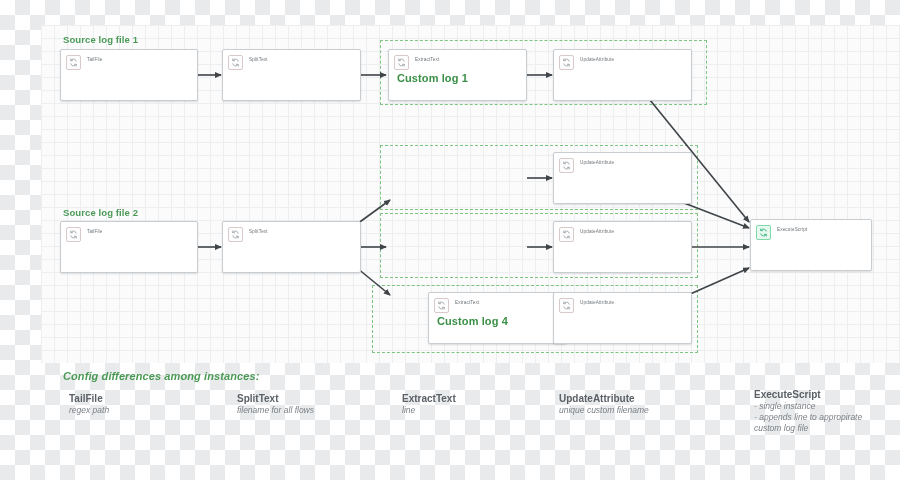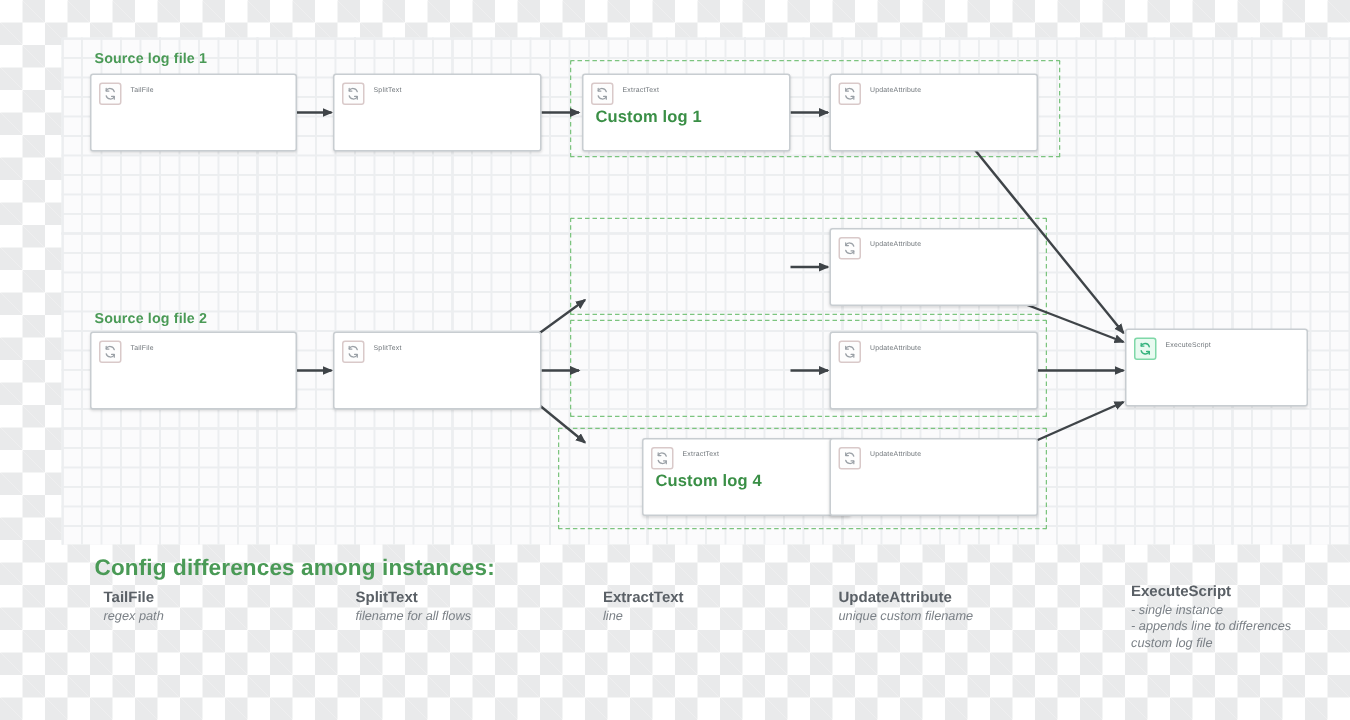--- a/index.html
+++ b/index.html
@@ -64,22 +64,22 @@
   .srctitle{
     position:absolute;font-size:9.5px;font-weight:bold;color:#4a9a56;
     white-space:nowrap;letter-spacing:.1px;
   }
 
   
   .wires{position:absolute;left:0;top:0;width:900px;height:480px;pointer-events:none;}
 
   
   .legend-title{
-    position:absolute;left:47px;top:370px;font-size:15px;font-weight:bold;
-    color:#4a9a56;white-space:nowrap;letter-spacing:.1px;
+    position:absolute;left:47px;top:370px;font-size:11px;font-weight:bold;
+    color:#4a9a56;white-space:nowrap;letter-spacing:.1px;font-style:italic;
   }
   .lcol{position:absolute;}
   .lcol .lname{font-size:10px;font-weight:bold;color:#5a6066;white-space:nowrap;line-height:13px;}
   .lcol .ldesc{font-size:8.5px;font-style:italic;color:#7b8187;white-space:nowrap;line-height:11px;}
 </style>
 </head>
 <body>
 
 <div id="stage">
 
@@ -286,17 +286,17 @@
   </div>
 
   <div class="lcol" style="left:543px;top:392px;">
     <div class="lname">UpdateAttribute</div>
     <div class="ldesc">unique custom filename</div>
   </div>
 
   <div class="lcol" style="left:738px;top:388px;">
     <div class="lname">ExecuteScript</div>
     <div class="ldesc">- single instance</div>
-    <div class="ldesc">- appends line to differences</div>
+    <div class="ldesc">- appends line to appropirate</div>
     <div class="ldesc">  custom log file</div>
   </div>
 
 </div>
 
 </body></html>

